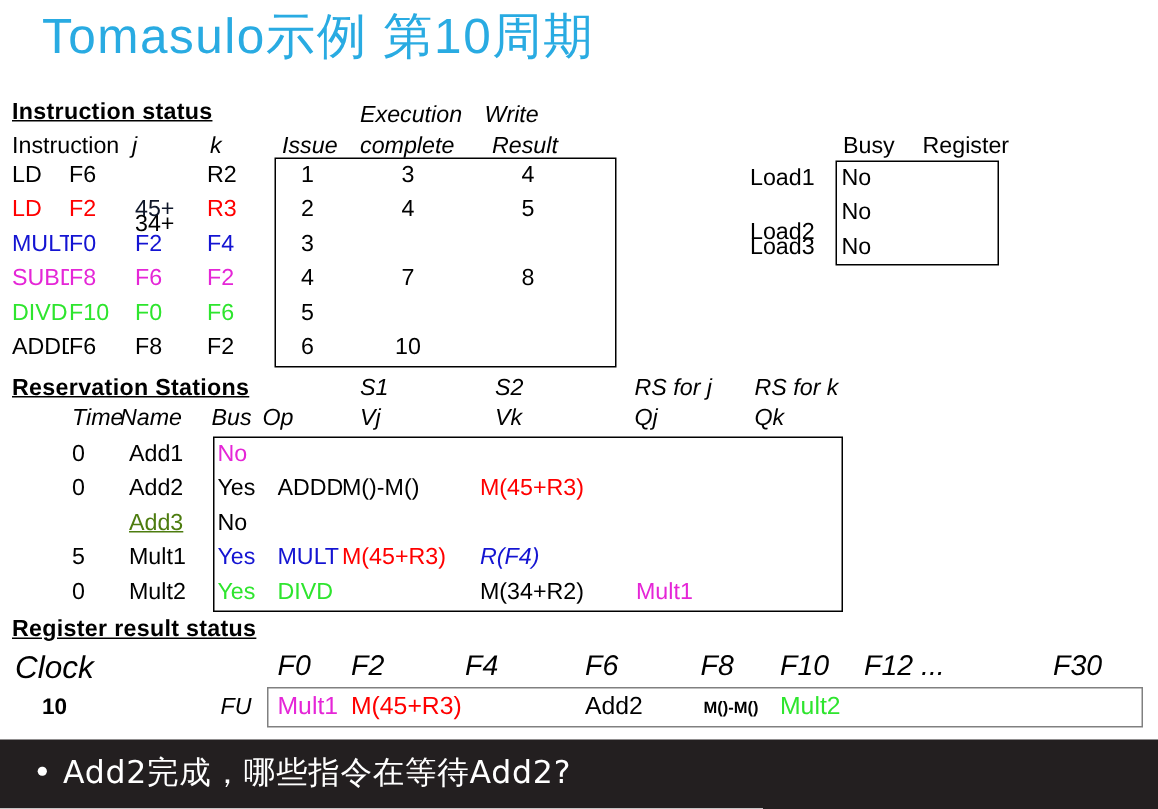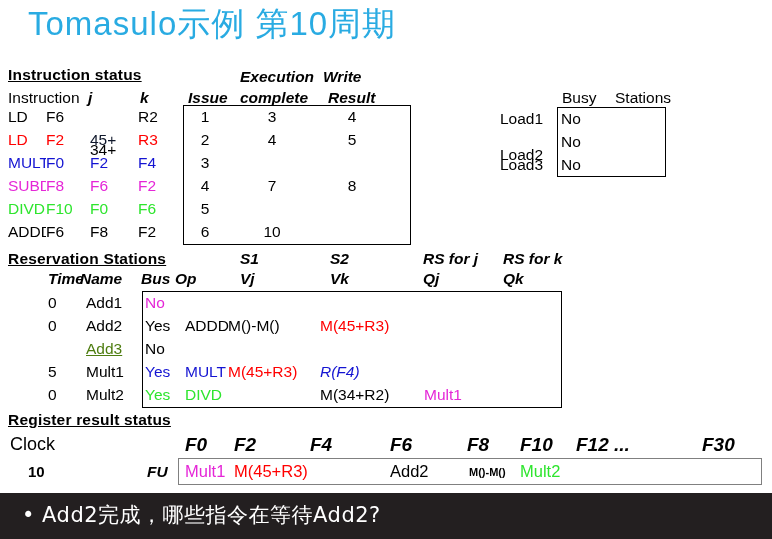--- a/index.html
+++ b/index.html
@@ -18,21 +18,21 @@
     left:28px;top:2px;
     font-size:33px;
     letter-spacing:1px;
     color:#29ABE2;
     font-weight:400;
   }
 
   
   .t15{font-size:15.5px;}
   .t16{font-size:16.5px;}
-  .it{font-style:italic;font-weight:bold;}
+  .it{font-style:italic;font-weight:normal;}
   .ul{text-decoration:underline;}
   .bold{font-weight:bold;}
   .small-b{font-size:11px;font-weight:bold;}
 
   
   .box{position:absolute;border:1.6px solid #000;box-sizing:border-box;background:transparent;}
   .box-grey{position:absolute;border:1.4px solid #808080;box-sizing:border-box;}
 
   
   #bottom-bar{
@@ -120,21 +120,21 @@
       <div class="abs t15" style="left: 46px; top: 223px; color: rgb(0, 0, 0); width: 42px; overflow: hidden;">F6</div>
       <div class="abs t15" style="left: 90px; top: 223px; color: rgb(0, 0, 0);">F8</div>
       <div class="abs t15" style="left: 138px; top: 223px; color: rgb(0, 0, 0);">F2</div>
       <div class="abs t15" style="left: 188px; top: 223px; color: rgb(0, 0, 0); width: 34px; overflow: hidden; text-align: center;">6</div>
       <div class="abs t15" style="left: 250px; top: 223px; color: rgb(0, 0, 0); width: 44px; overflow: hidden; text-align: center;">10</div>
       <div class="abs t15" style="left: 330px; top: 223px; color: rgb(0, 0, 0); width: 44px; overflow: hidden; text-align: center;"></div>
     </div>
   </div>
 
 <div class="abs t15" style="left:562px;top:89px;">Busy</div>
-<div class="abs t15" style="left:615px;top:89px;">Stations</div>
+<div class="abs t15" style="left:615px;top:89px;">Register</div>
 
 <div class="box" style="left:557px;top:107px;width:109px;height:70px;"></div>
 
 <div id="load-rows">
     <div>
       <div class="abs t15" style="left: 500px; top: 110px; color: rgb(0, 0, 0);">Load1</div>
       <div class="abs t15" style="left: 561px; top: 110px; color: rgb(0, 0, 0);">No</div>
       <div class="abs t15" style="left: 615px; top: 110px; color: rgb(0, 0, 0);"></div>
     </div>
     <div>
@@ -215,21 +215,21 @@
       <div class="abs t15" style="left: 185px; top: 386px; color: rgb(46, 229, 46); width: 44px; overflow: hidden;">DIVD</div>
       <div class="abs t15" style="left: 228px; top: 386px; color: rgb(0, 0, 0);"></div>
       <div class="abs t15" style="left: 320px; top: 386px; color: rgb(0, 0, 0);">M(34+R2)</div>
       <div class="abs t15" style="left: 424px; top: 386px; color: rgb(229, 38, 215);">Mult1</div>
       <div class="abs t15" style="left: 504px; top: 386px; color: rgb(0, 0, 0);"></div>
     </div>
   </div>
 
 <div class="abs t15 ul" style="left:8px;top:411px;font-weight:bold;letter-spacing:0.2px;">Register result status</div>
 
-<div class="abs" style="left:10px;top:434px;font-size:18px;">Clock</div>
+<div class="abs" style="left:10px;top:434px;font-size:21px;font-style:italic;">Clock</div>
 <div class="abs bold" style="left:28px;top:463px;font-size:15px;">10</div>
 <div class="abs t15 it" style="left:147px;top:463px;">FU</div>
 
 <div id="reg-headers">
     <div class="abs t15 it" style="left: 185px; top: 434px; color: rgb(0, 0, 0); font-size: 19px;">F0</div>
     <div class="abs t15 it" style="left: 234px; top: 434px; color: rgb(0, 0, 0); font-size: 19px;">F2</div>
     <div class="abs t15 it" style="left: 310px; top: 434px; color: rgb(0, 0, 0); font-size: 19px;">F4</div>
     <div class="abs t15 it" style="left: 390px; top: 434px; color: rgb(0, 0, 0); font-size: 19px;">F6</div>
     <div class="abs t15 it" style="left: 467px; top: 434px; color: rgb(0, 0, 0); font-size: 19px;">F8</div>
     <div class="abs t15 it" style="left: 520px; top: 434px; color: rgb(0, 0, 0); font-size: 19px;">F10</div>

